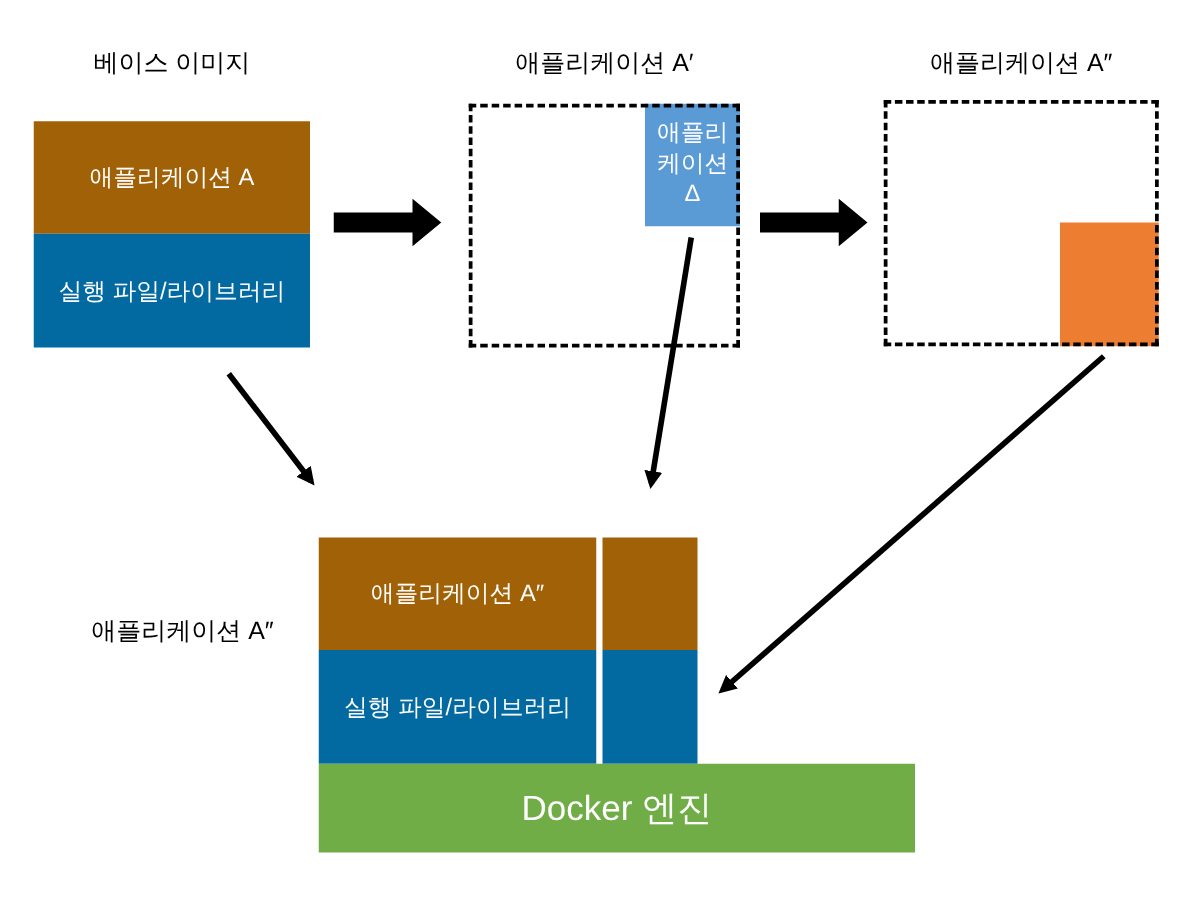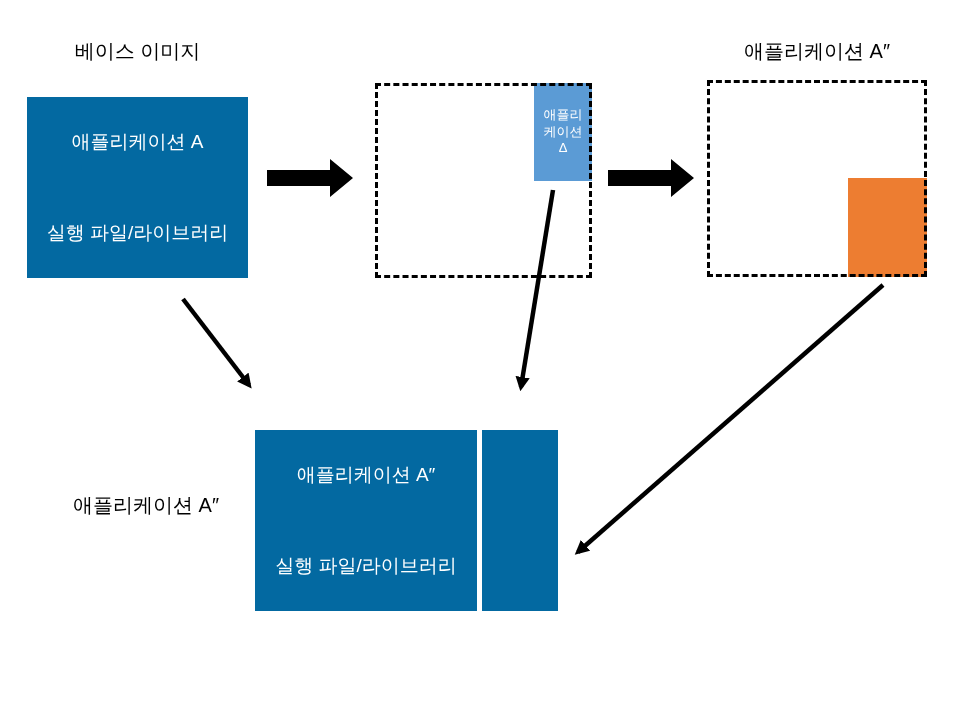--- a/index.html
+++ b/index.html
@@ -23,42 +23,42 @@
   .base-box {
     position: absolute;
     left: 27px; top: 77px;
     width: 221px; height: 201px;
     display: flex; flex-direction: column;
   }
   .layer {
     display: flex; align-items: center; justify-content: center;
     color: #fff; font-size: 19px; text-align: center;
   }
-  .layer.blue   { background: #0369a1; margin-top: 20px; }
+  .layer.blue   { background: #a16207; margin-top: 20px; }
   .layer.orange { background: #0369a1; }
   .base-box .layer.blue   { height: 100px; }
   .base-box .layer.orange { height: 101px; }
 
   
   .dashed-box { position: absolute; background: transparent; }
   .dashed-box::after {
     content: "";
     position: absolute; inset: 0;
     border: 3px dashed #000;
     z-index: 2;
     pointer-events: none;
   }
   #box-aprime  { left: 375px; top: 83px; width: 217px; height: 195px; }
   #box-adprime { left: 707px; top: 80px; width: 220px; height: 197px; }
 
   .delta-box {
     position: absolute; top: 0; right: 0;
-    width: 58px; height: 98px;
+    width: 76px; height: 98px;
     background: #5B9BD5;
-    color: #fff; font-size: 13px; line-height: 1.3;
+    color: #fff; font-size: 19px; line-height: 1.3;
     display: flex; flex-direction: column;
     align-items: center; justify-content: center;
     text-align: center;
     z-index: 1;
   }
   .orange-patch {
     position: absolute; bottom: 0; right: 0;
     width: 79px; height: 99px;
     background: #ED7D31;
     z-index: 1;
@@ -113,20 +113,21 @@
   <div class="title" id="title-base" style="left:27px; top:40px; width:221px;">베이스 이미지</div>
   <div class="base-box">
     <div class="layer blue">
       <span>애플리케이션 A</span>
     </div>
     <div class="layer orange">
       <span>실행 파일/라이브러리</span>
     </div>
   </div>
 
+  <div class="title" style="left:375px; top:40px; width:217px;">애플리케이션 A′</div>
   <div class="dashed-box" id="box-aprime">
     <div class="delta-box">
       <span>애플리</span>
       <span>케이션</span>
       <span>Δ</span>
     </div>
   </div>
 
   <div class="title" style="left:707px; top:40px; width:220px;">애플리케이션 A″</div>
   <div class="dashed-box" id="box-adprime">
@@ -142,14 +143,17 @@
     <div class="layer orange">
       <span>실행 파일/라이브러리</span>
     </div>
   </div>
 
   <div class="stack-col" id="stack-narrow">
     <div class="layer blue"></div>
     <div class="layer orange"></div>
   </div>
 
+  <div class="engine-bar">
+    <span>Docker 엔진</span>
+  </div>
 
 </div>
 
 </body></html>

